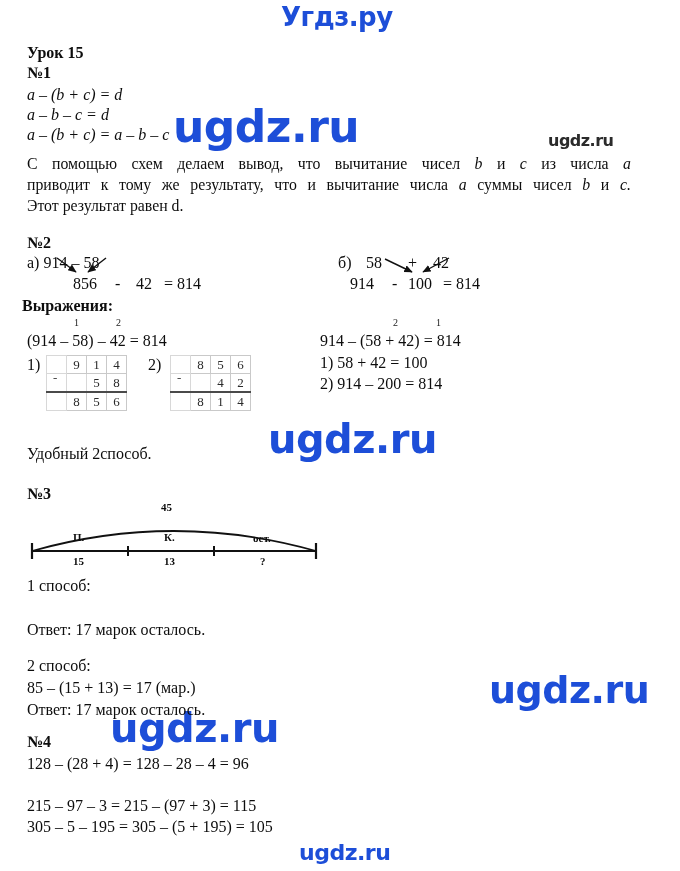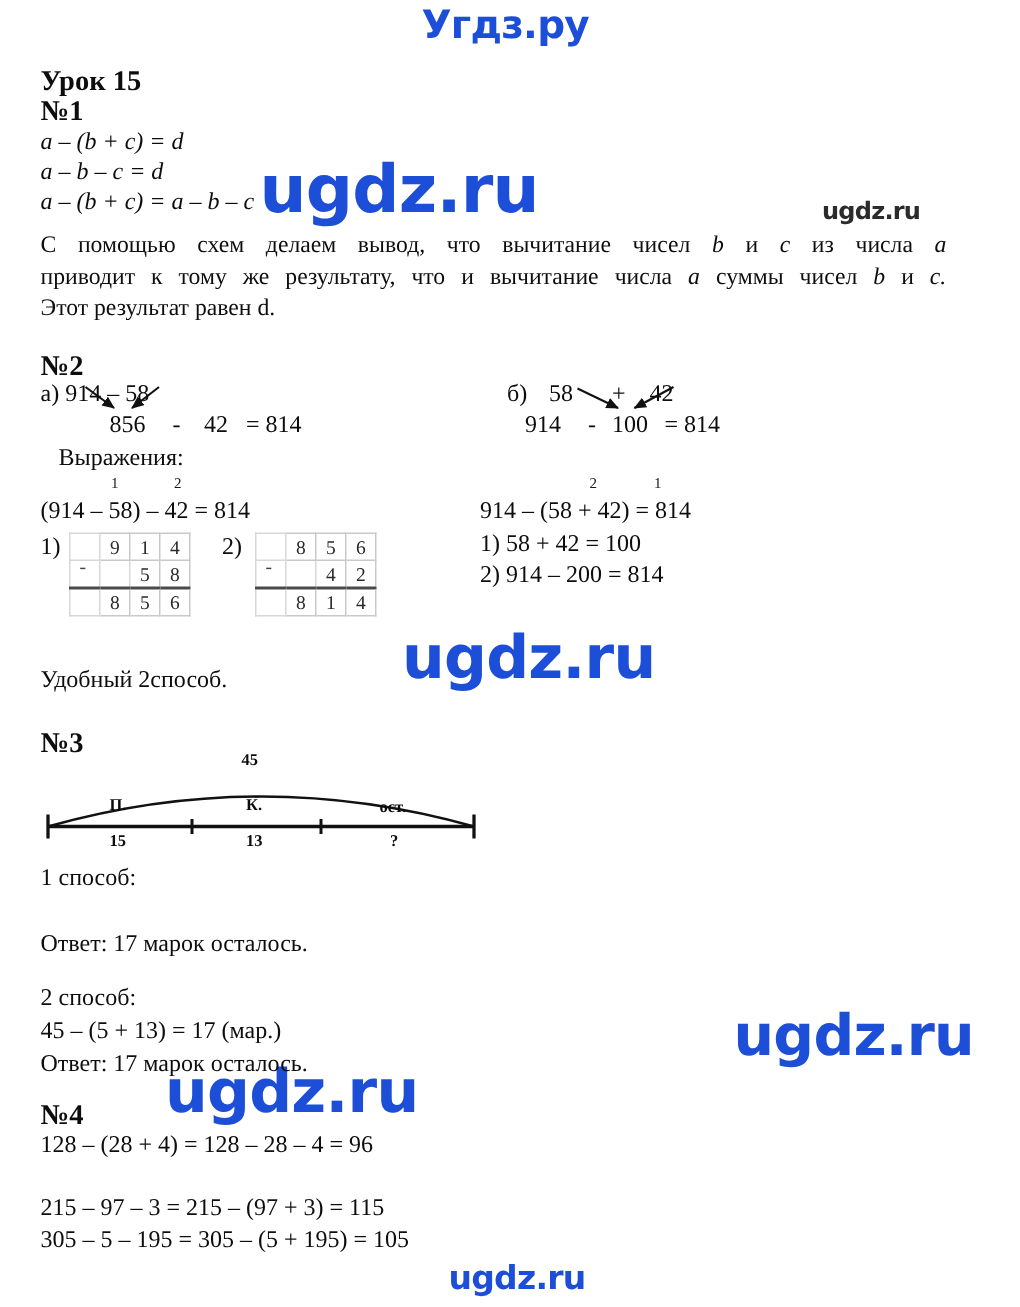--- a/index.html
+++ b/index.html
@@ -35,21 +35,21 @@
   .wm-big-2    { left: 268px; top: 416px; font-size: 40px; }
   .wm-big-3    { left: 489px; top: 668px; font-size: 38px; }
   .wm-big-4    { left: 110px; top: 705px; font-size: 40px; }
   .wm-bot      { left: 299px; top: 840px; font-size: 22px; }
 
   
   .blk { position: absolute; white-space: nowrap; }
 
   .hdr {
     font-weight: bold;
-    font-size: 19px;
+    font-size: 16px;
   }
   .ln {
     font-size: 16px;
     line-height: 19px;
   }
   .it { font-style: italic; }
 
   
   .para {
     position: absolute;
@@ -169,21 +169,21 @@
   </div>
 
   <div class="blk hdr" style="left:27px; top:234px;">№2</div>
 
   <div class="blk ln" style="left:27px; top:253px;">а) 914 – 58</div>
   <div class="blk ln" style="left:73px; top:274px;">856</div>
   <div class="blk ln" style="left:115px; top:274px;">-</div>
   <div class="blk ln" style="left:136px; top:274px;">42</div>
   <div class="blk ln" style="left:164px; top:274px;">= 814</div>
 
-  <div class="blk ln" style="left:39px; top:296px;">Выражения:</div>
+  <div class="blk ln" style="left:22px; top:296px;font-weight:bold;">Выражения:</div>
 
   <div class="sup" style="left:74px; top:317px;">1</div>
   <div class="sup" style="left:116px; top:317px;">2</div>
   <div class="blk ln" style="left:27px; top:331px;">(914 – 58) – 42 = 814</div>
 
   <div class="blk ln" style="left:27px; top:355px;">1)</div>
   <div class="minus-sign" style="left:53px; top:370px;">-</div>
   <table class="colsub" style="left:46px; top:355px;">
     <tbody>
         <tr>
@@ -287,21 +287,21 @@
     <div class="scheme-lbl" style="left:229px; top:27px;">ост.</div>
     <div class="scheme-lbl" style="left:49px; top:50px;">15</div>
     <div class="scheme-lbl" style="left:140px; top:50px;">13</div>
     <div class="scheme-lbl" style="left:236px; top:50px;">?</div>
   </div>
 
   <div class="blk ln" style="left:27px; top:576px;">1 способ:</div>
   <div class="blk ln" style="left:27px; top:620px;">Ответ: 17 марок осталось.</div>
 
   <div class="blk ln" style="left:27px; top:656px;">2 способ:</div>
-  <div class="blk ln" style="left:27px; top:678px;">45 – (5 + 13) = 17 (мар.)</div>
+  <div class="blk ln" style="left:27px; top:678px;">85 – (15 + 13) = 17 (мар.)</div>
   <div class="blk ln" style="left:27px; top:700px;">Ответ: 17 марок осталось.</div>
 
   <div class="blk hdr" style="left:27px; top:733px;">№4</div>
   <div class="blk ln" style="left:27px; top:754px;">128 – (28 + 4) = 128 – 28 – 4 = 96</div>
   <div class="blk ln" style="left:27px; top:796px;">215 – 97 – 3 = 215 – (97 + 3) = 115</div>
   <div class="blk ln" style="left:27px; top:817px;">305 – 5 – 195 = 305 – (5 + 195) = 105</div>
 
 </div>
 
 </body></html>

